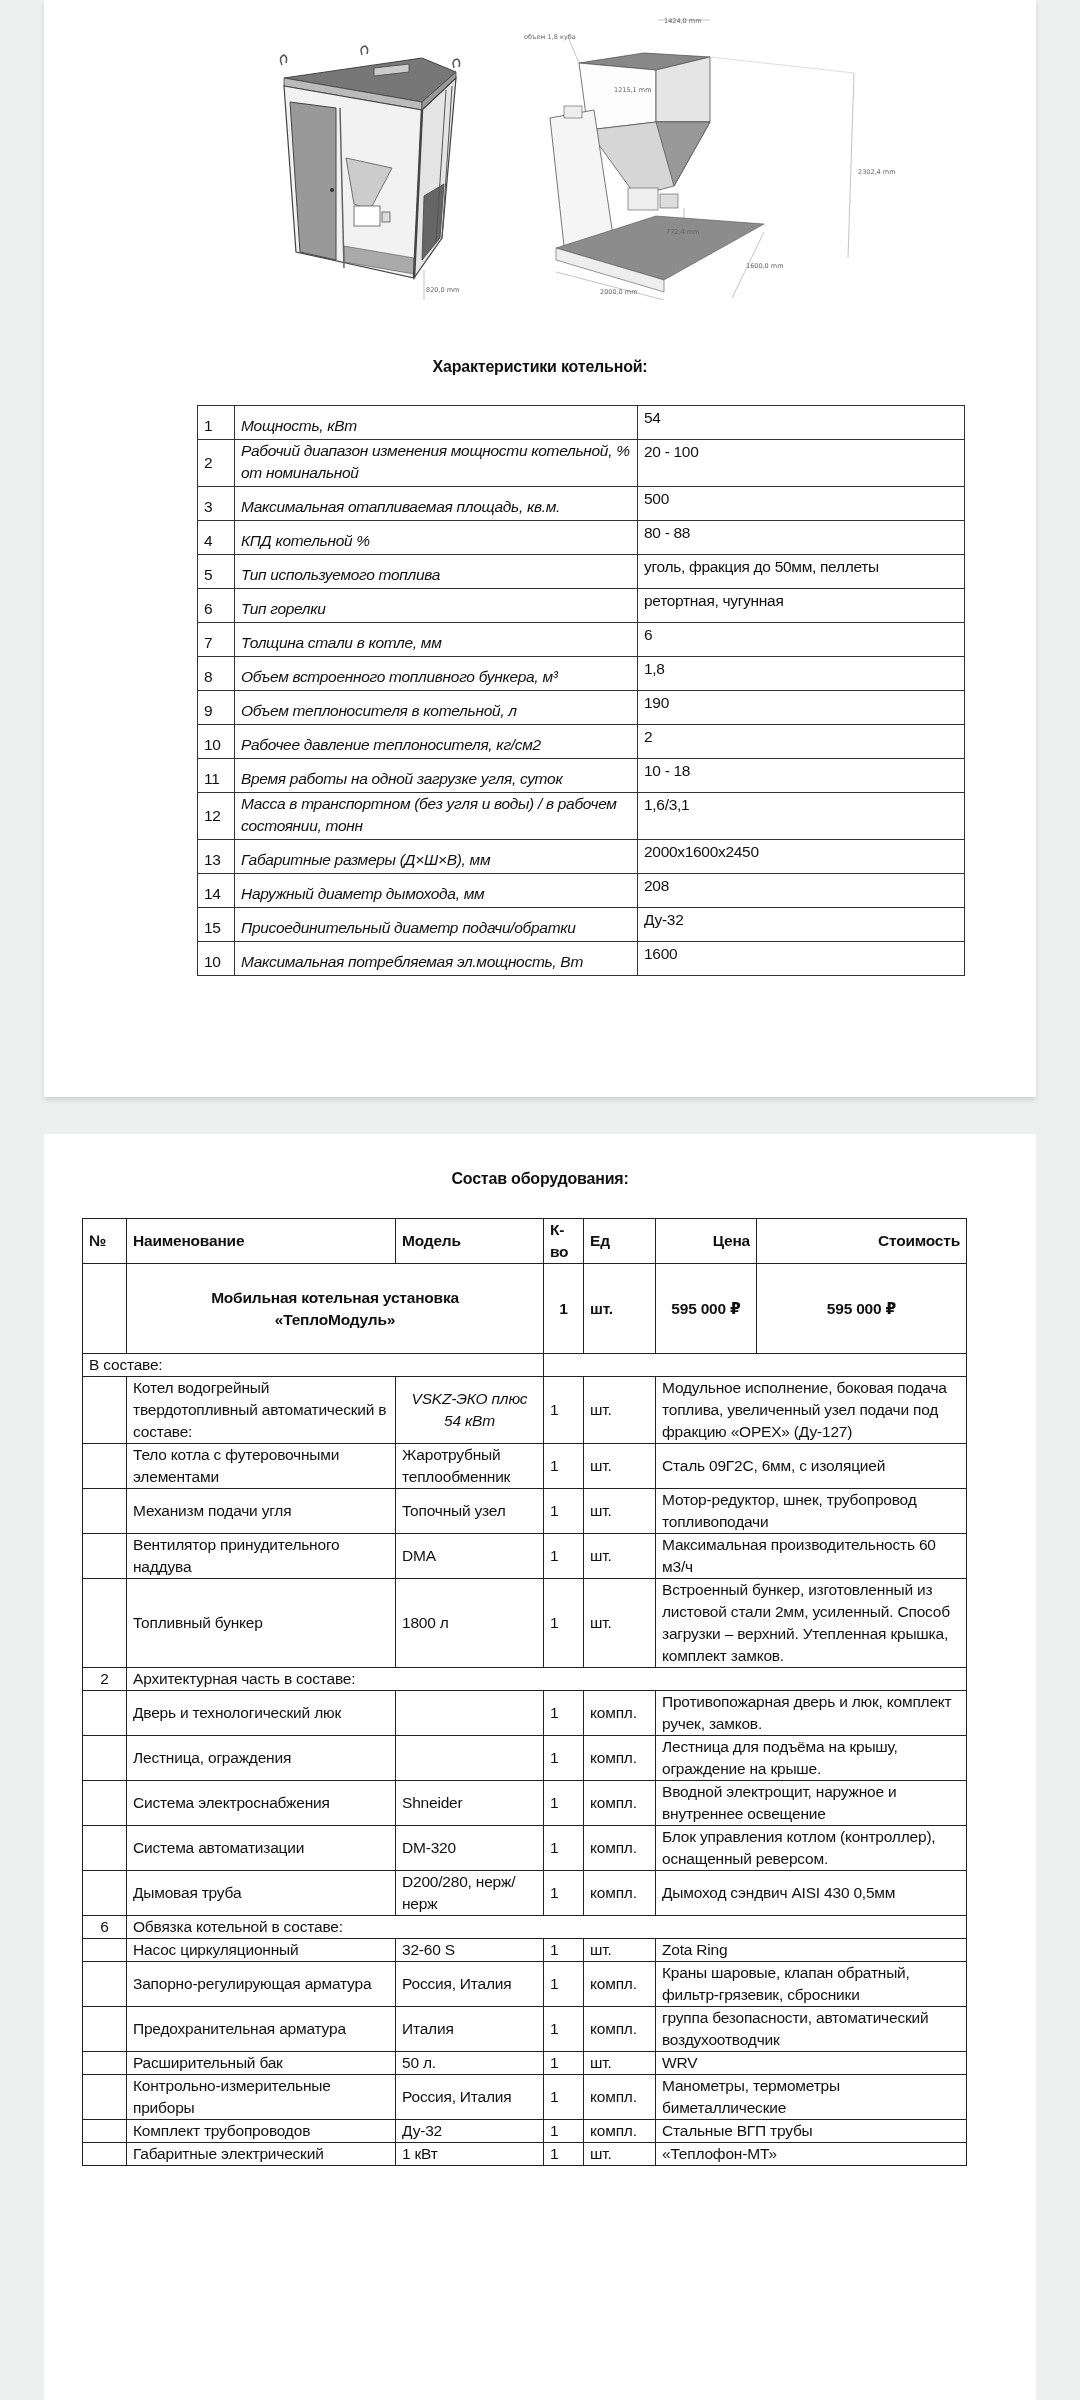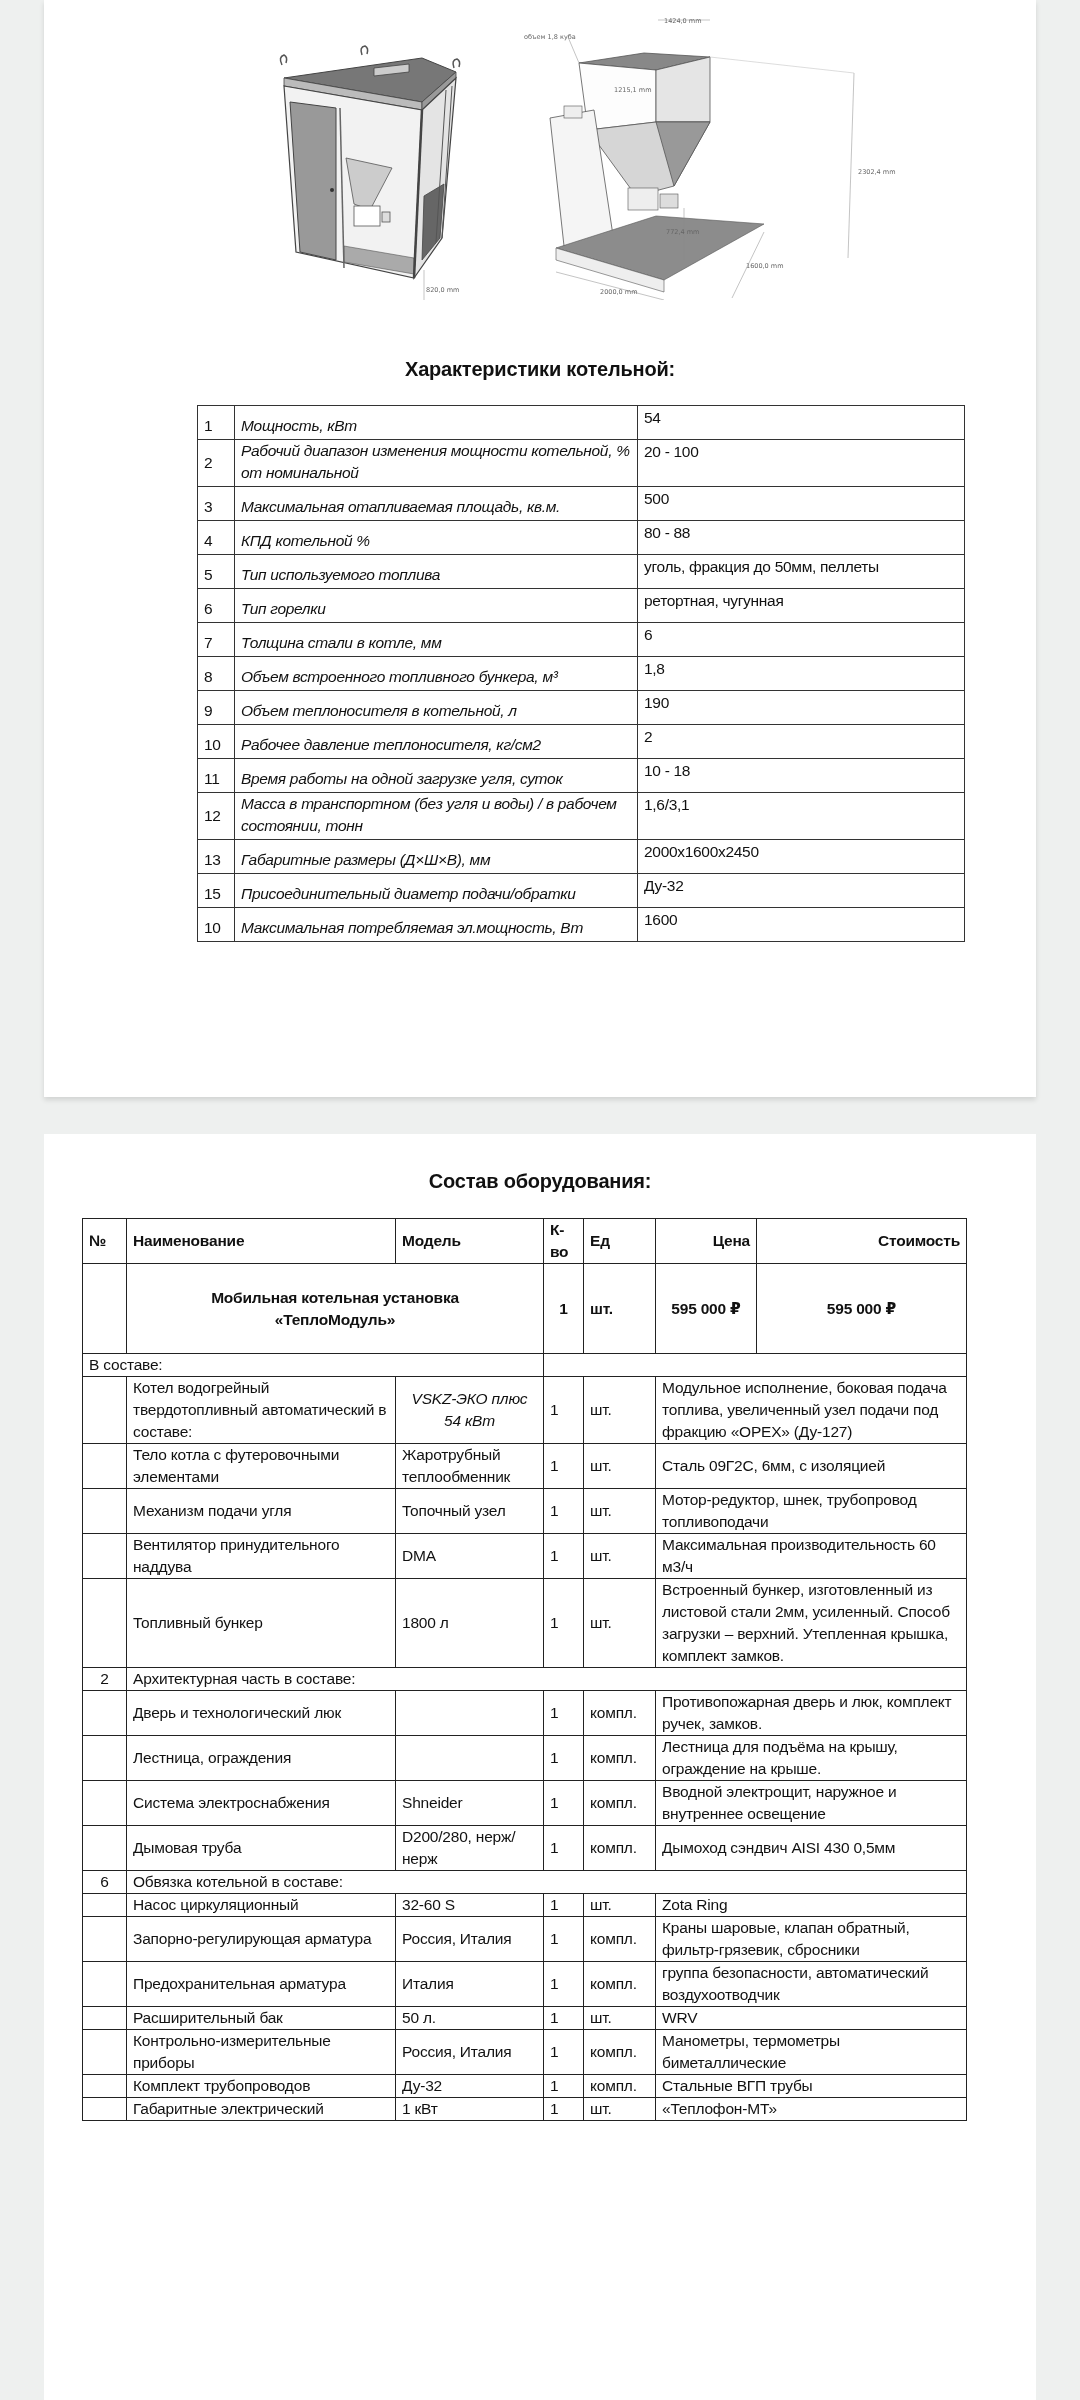--- a/index.html
+++ b/index.html
@@ -31,21 +31,21 @@
     font-size: 6.5px;
     fill: #666;
   }
 
   
   .section-title {
     position: absolute;
     left: 0; right: 0;
     text-align: center;
     font-weight: bold;
-    font-size: 20px;
+    font-size: 16px;
     letter-spacing: -0.2px;
   }
   #spec-title { top: 358px; }
   #equip-title { top: 1170px; text-align: center; }
 
   
   table { border-collapse: collapse; position: absolute; table-layout: fixed; }
   #spec-table {
     left: 153px;
     top: 405px;
@@ -233,20 +233,25 @@
         </tr>
         <tr class="double">
           <td class="num">12</td>
           <td class="label">Масса в транспортном (без угля и воды) / в рабочем состоянии, тонн</td>
           <td class="value">1,6/3,1</td>
         </tr>
         <tr class="single">
           <td class="num">13</td>
           <td class="label">Габаритные размеры (Д×Ш×В), мм</td>
           <td class="value">2000x1600x2450</td>
+        </tr>
+        <tr class="single">
+          <td class="num">14</td>
+          <td class="label">Наружный диаметр дымохода, мм</td>
+          <td class="value">208</td>
         </tr>
         <tr class="single">
           <td class="num">15</td>
           <td class="label">Присоединительный диаметр подачи/обратки</td>
           <td class="value">Ду-32</td>
         </tr>
         <tr class="single">
           <td class="num">10</td>
           <td class="label">Максимальная потребляемая эл.мощность, Вт</td>
           <td class="value">1600</td>
@@ -359,20 +364,28 @@
       <tr>
         <td class="num"></td>
         <td>Система электроснабжения</td>
         <td class="model">Shneider</td>
         <td>1</td>
         <td>компл.</td>
         <td class="desc" colspan="2">Вводной электрощит, наружное и внутреннее освещение</td>
       </tr>
       <tr>
         <td class="num"></td>
+        <td>Система автоматизации</td>
+        <td class="model">DM-320</td>
+        <td>1</td>
+        <td>компл.</td>
+        <td class="desc" colspan="2">Блок управления котлом (контроллер), оснащенный реверсом.</td>
+      </tr>
+      <tr>
+        <td class="num"></td>
         <td>Дымовая труба</td>
         <td class="model">D200/280, нерж/нерж</td>
         <td>1</td>
         <td>компл.</td>
         <td class="desc" colspan="2">Дымоход сэндвич AISI 430 0,5мм</td>
       </tr>
       <tr class="sub-head">
         <td class="num">6</td>
         <td colspan="6">Обвязка котельной в составе:</td>
       </tr>

